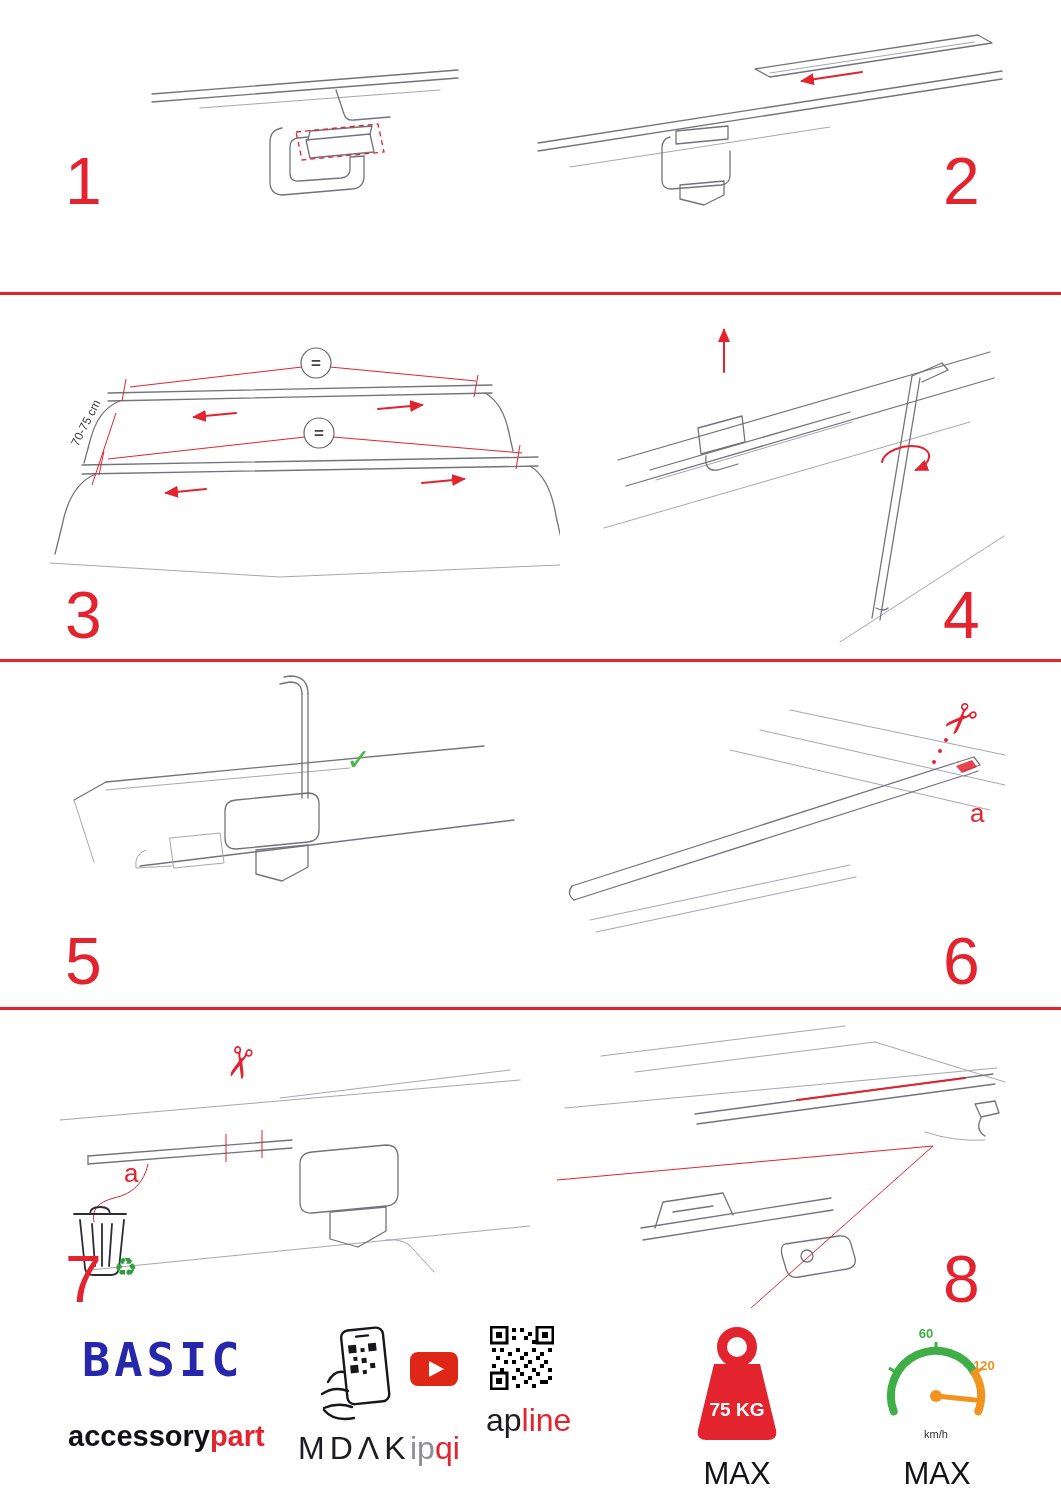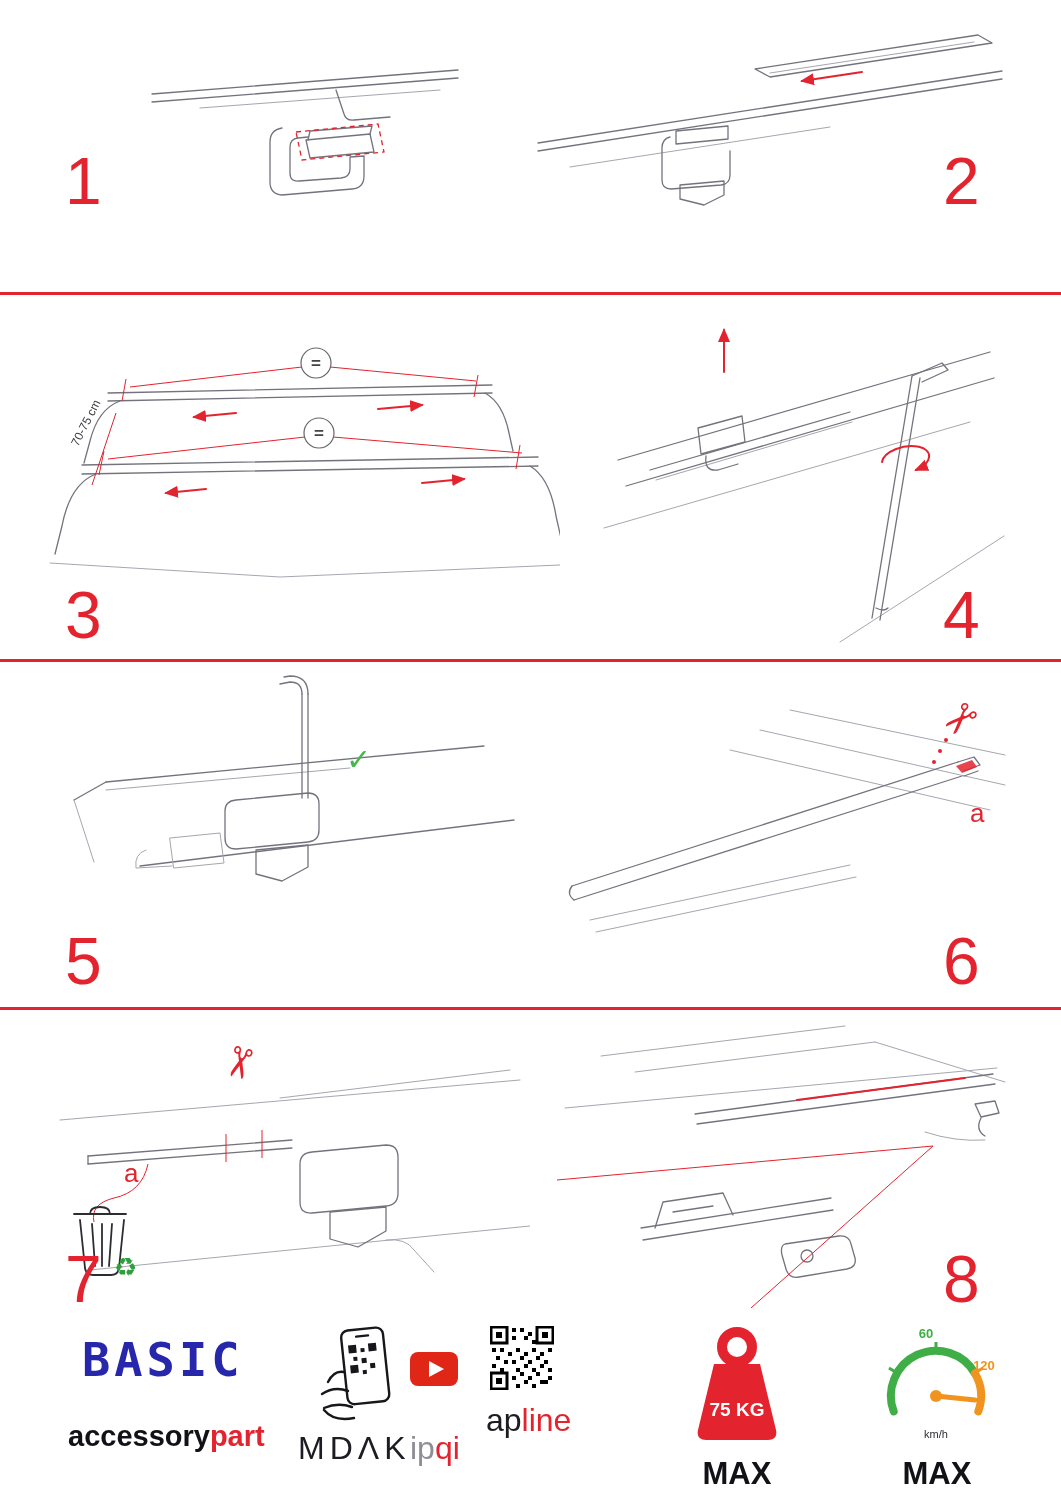--- a/index.html
+++ b/index.html
@@ -26,21 +26,21 @@
   .bin{stroke:#2c2c33;stroke-width:1.8;fill:none;stroke-linecap:round;stroke-linejoin:round;}
   .hnd{stroke:#17171b;stroke-width:2.4;fill:none;stroke-linecap:round;}
 
   
   .brand{font-family:"DejaVu Sans Mono",monospace;font-weight:700;font-size:47px;letter-spacing:4px;color:#2727ac;}
   .brand-sub{font-size:29px;font-weight:700;color:#121216;}
   .red-txt{color:var(--red);}
   .gray-txt{color:#8e8e96;}
   .logo-word{font-size:32px;color:#1c1c22;}
   .mdak{letter-spacing:5px;}
-  .max{font-size:31px;font-weight:700;color:#121216;text-align:center;}
+  .max{font-size:31px;font-weight:400;color:#121216;text-align:center;}
   .wt{font:700 19px "Liberation Sans",sans-serif;fill:#ffffff;text-anchor:middle;}
   .gtxt{font:700 13px "Liberation Sans",sans-serif;text-anchor:middle;}
   .kmh{font:11px "Liberation Sans",sans-serif;fill:#2e2e34;text-anchor:middle;}
 </style>
 </head>
 <body>
 
 <div class="page">
 
   <svg class="abs" style="left:140px;top:50px" width="330" height="215" viewBox="0 0 330 215">

